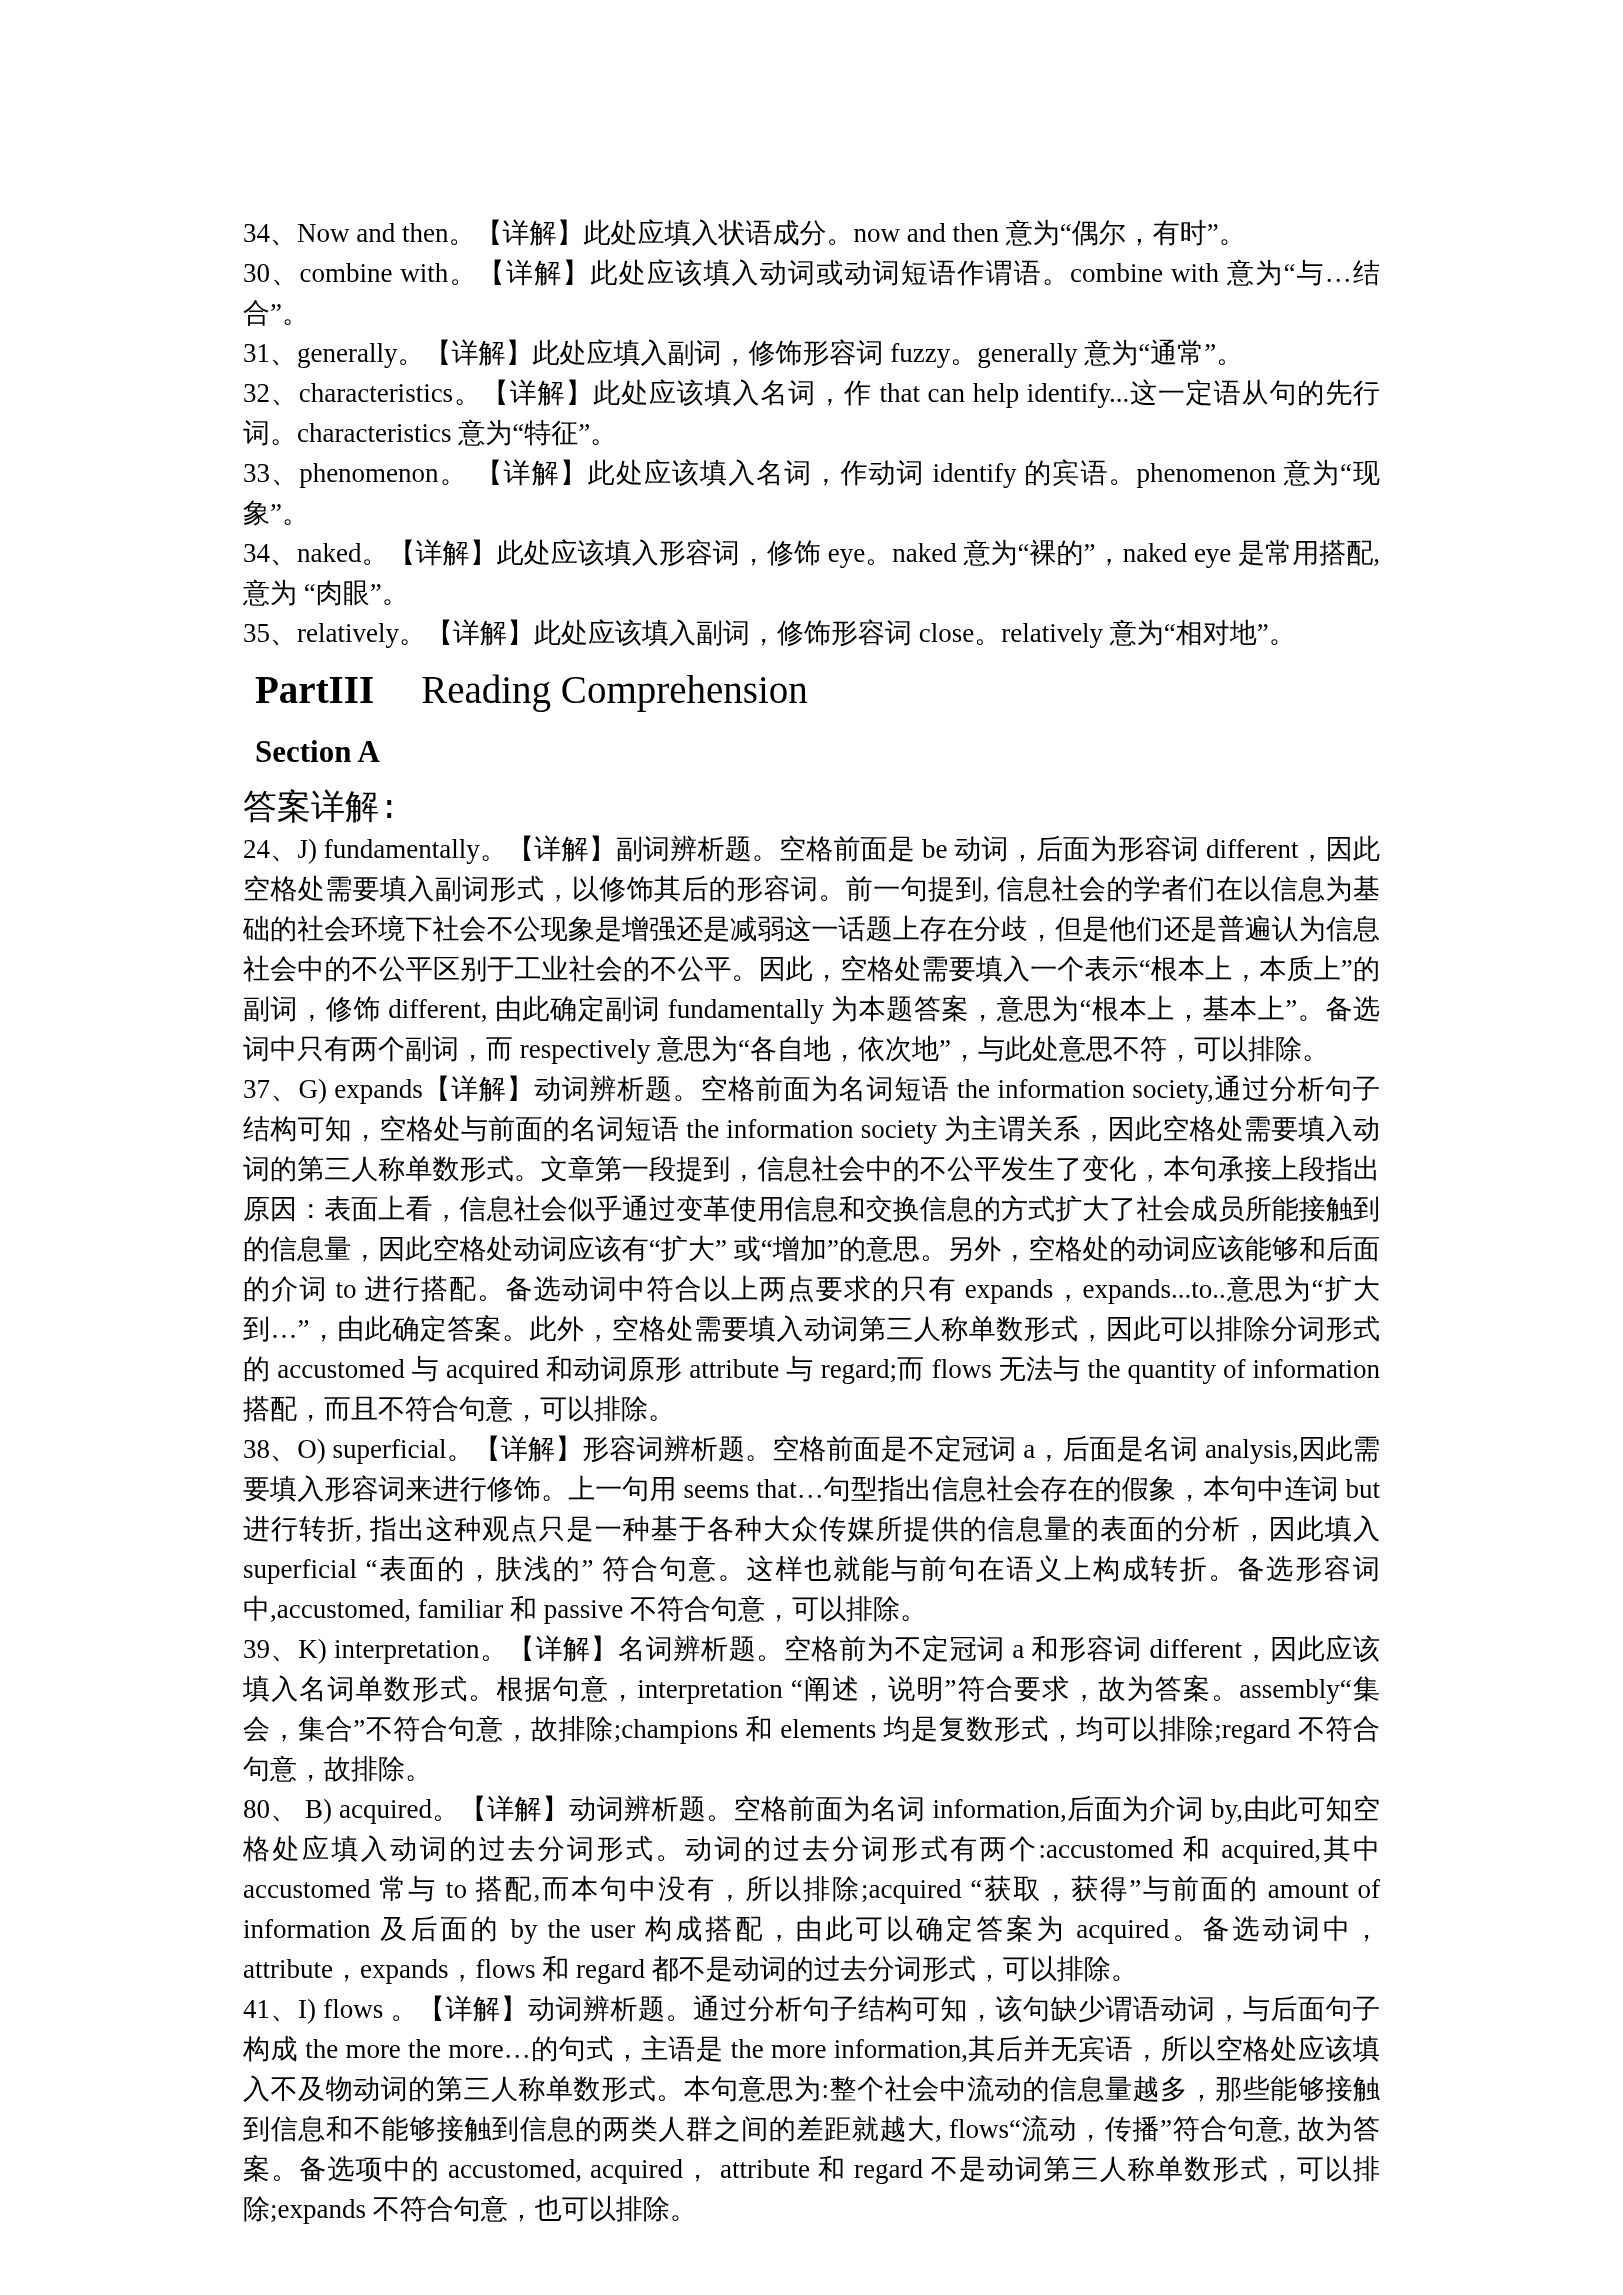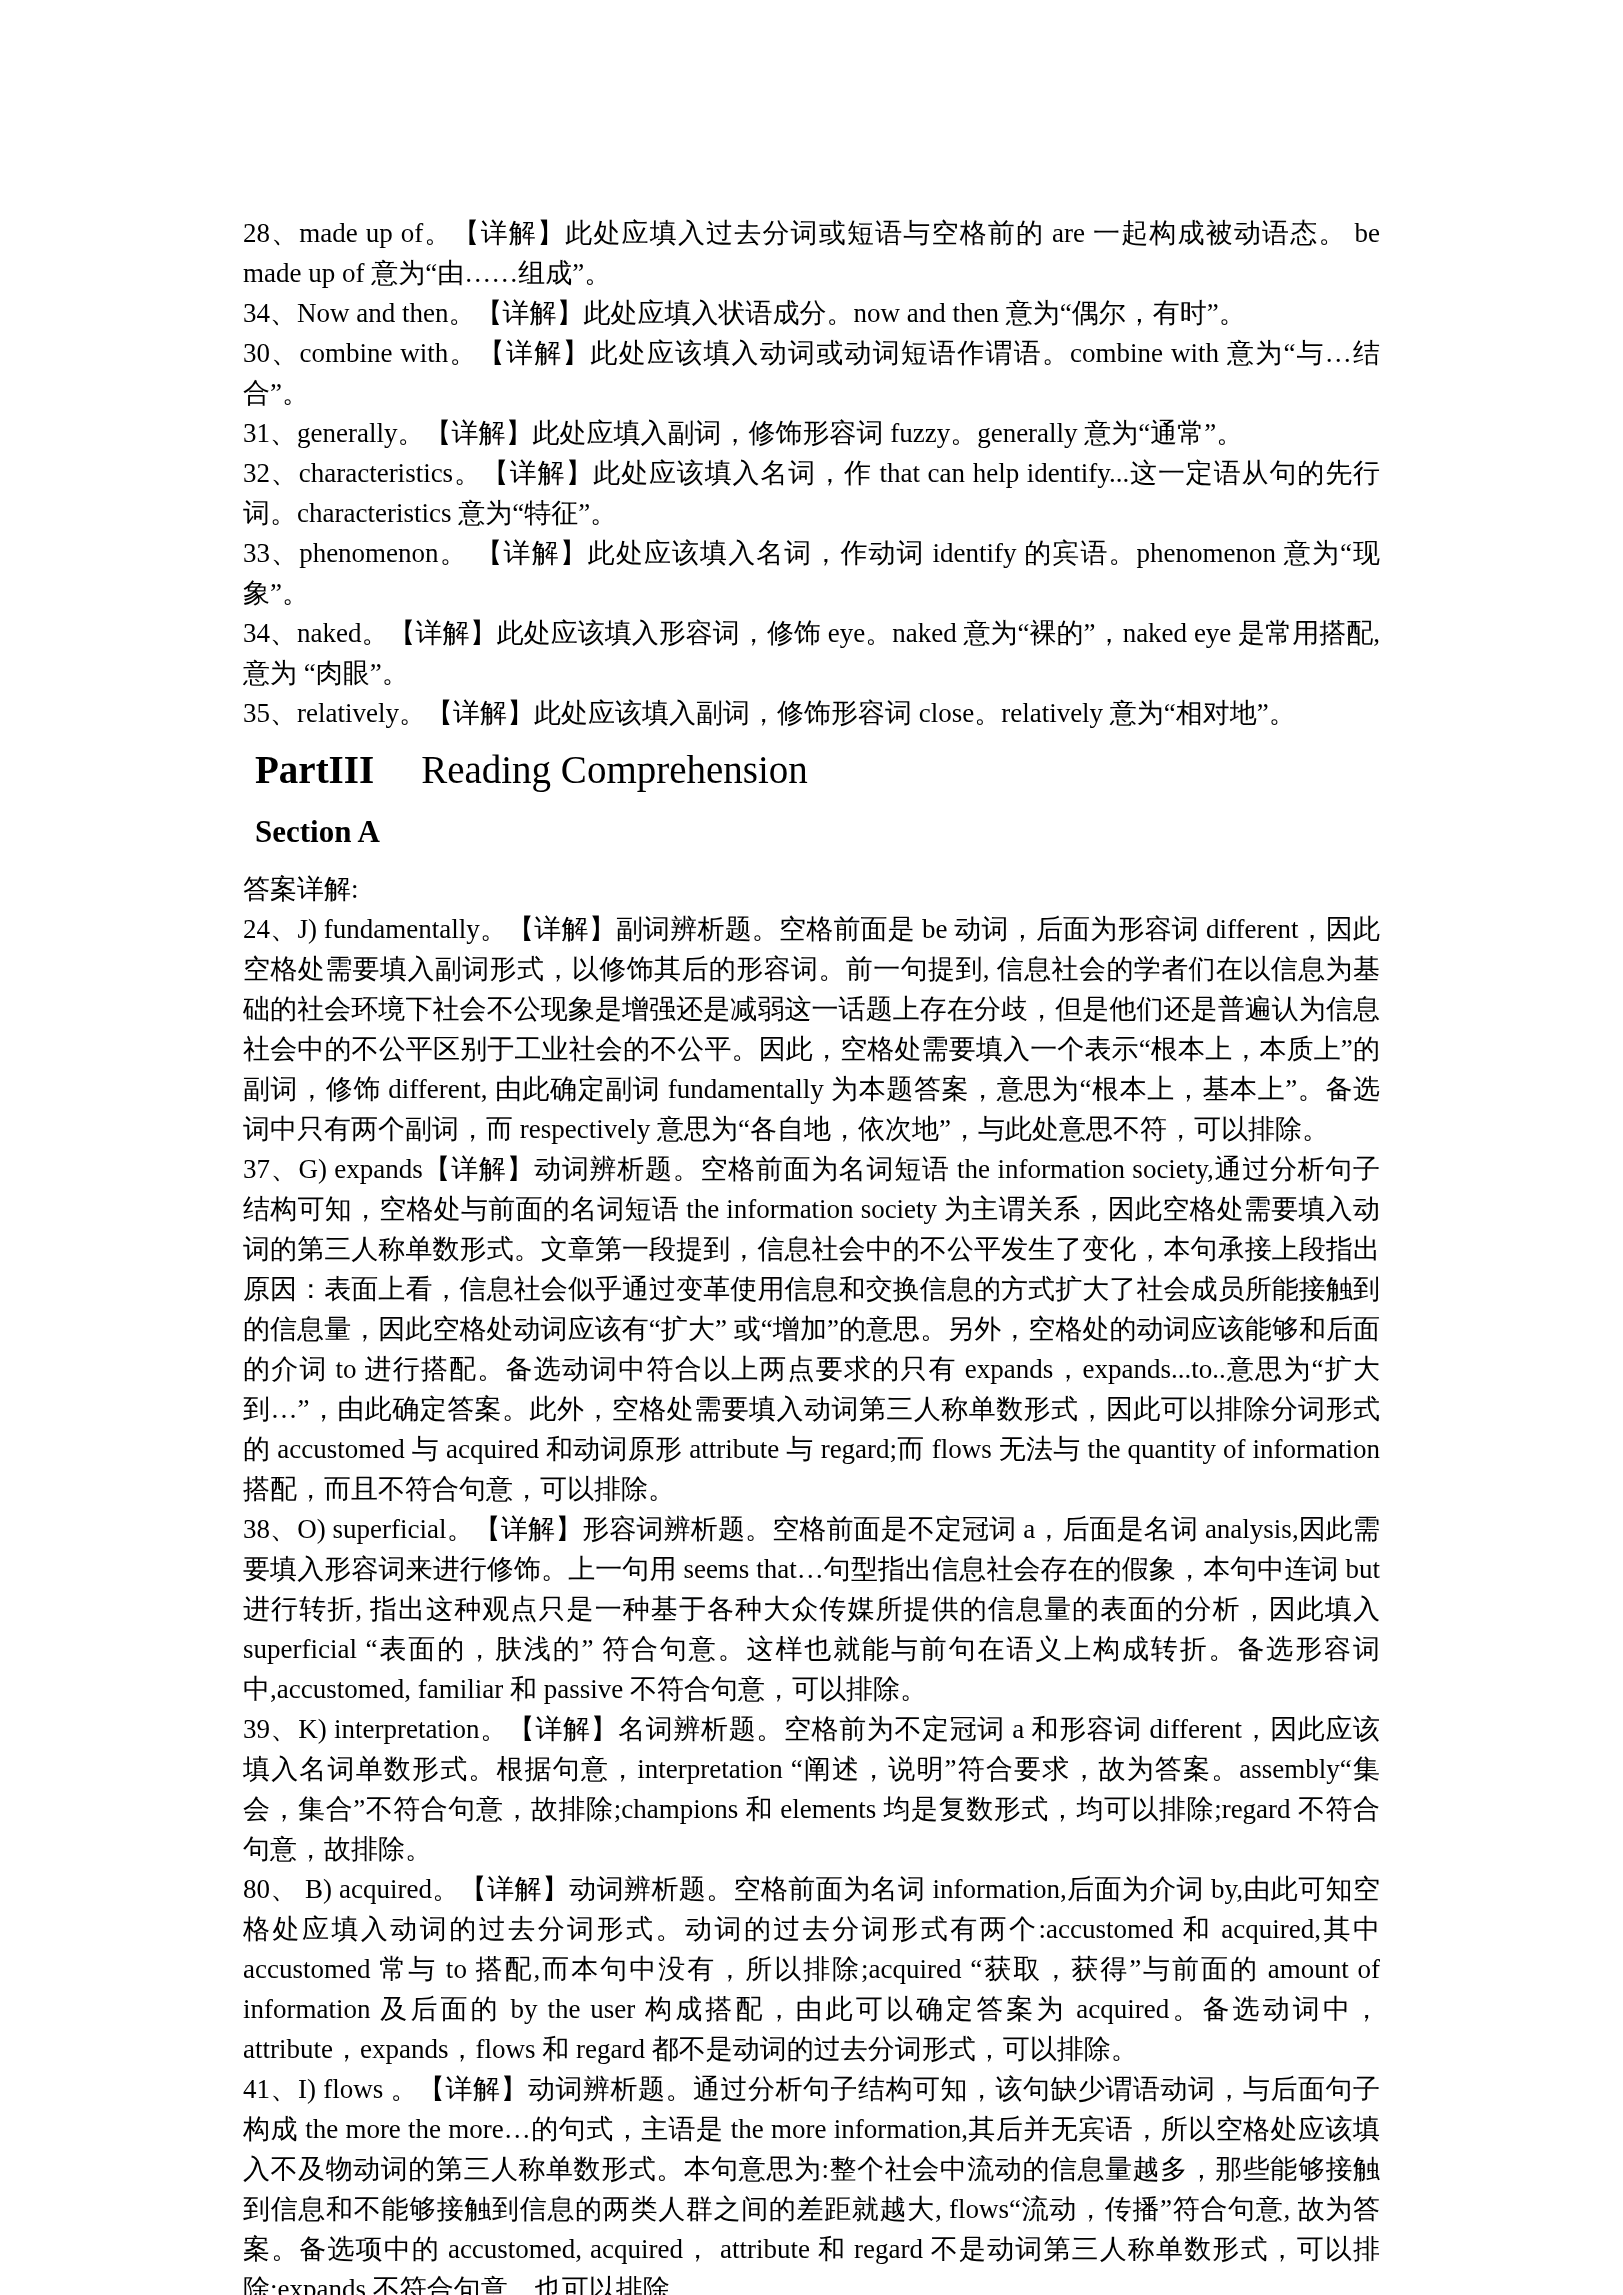--- a/index.html
+++ b/index.html
@@ -41,31 +41,31 @@
     margin-left: 47px;
   }
   .section-line {
     margin: 12px;
     font-size: 31px;
     line-height: 50px;
     font-weight: bold;
   }
   .answers-label {
     margin: 0;
-    font-size: 27px;
+    font-size: 34px;
     line-height: 40px;
+    font-family: Liberation Mono, monospace;
   }
 </style>
 </head>
 <body>
 
 <div class="page">
   <div class="content">
 
-    <p class="para">28、made up of。【详解】此处应填入过去分词或短语与空格前的 are 一起构成被动语态。 be made up of 意为“由……组成”。</p>
     <p class="para">34、Now and then。【详解】此处应填入状语成分。now and then 意为“偶尔，有时”。</p>
     <p class="para">30、combine with。【详解】此处应该填入动词或动词短语作谓语。combine with 意为“与…结合”。</p>
     <p class="para">31、generally。【详解】此处应填入副词，修饰形容词 fuzzy。generally 意为“通常”。</p>
     <p class="para">32、characteristics。【详解】此处应该填入名词，作 that can help identify...这一定语从句的先行词。characteristics 意为“特征”。</p>
     <p class="para">33、phenomenon。 【详解】此处应该填入名词，作动词 identify 的宾语。phenomenon 意为“现象”。</p>
     <p class="para">34、naked。【详解】此处应该填入形容词，修饰 eye。naked 意为“裸的”，naked eye 是常用搭配, 意为 “肉眼”。</p>
     <p class="para">35、relatively。【详解】此处应该填入副词，修饰形容词 close。relatively 意为“相对地”。</p>
 
     <h1 class="part-line"><span>PartIII</span><span class="part-title">Reading Comprehension</span></h1>
 

